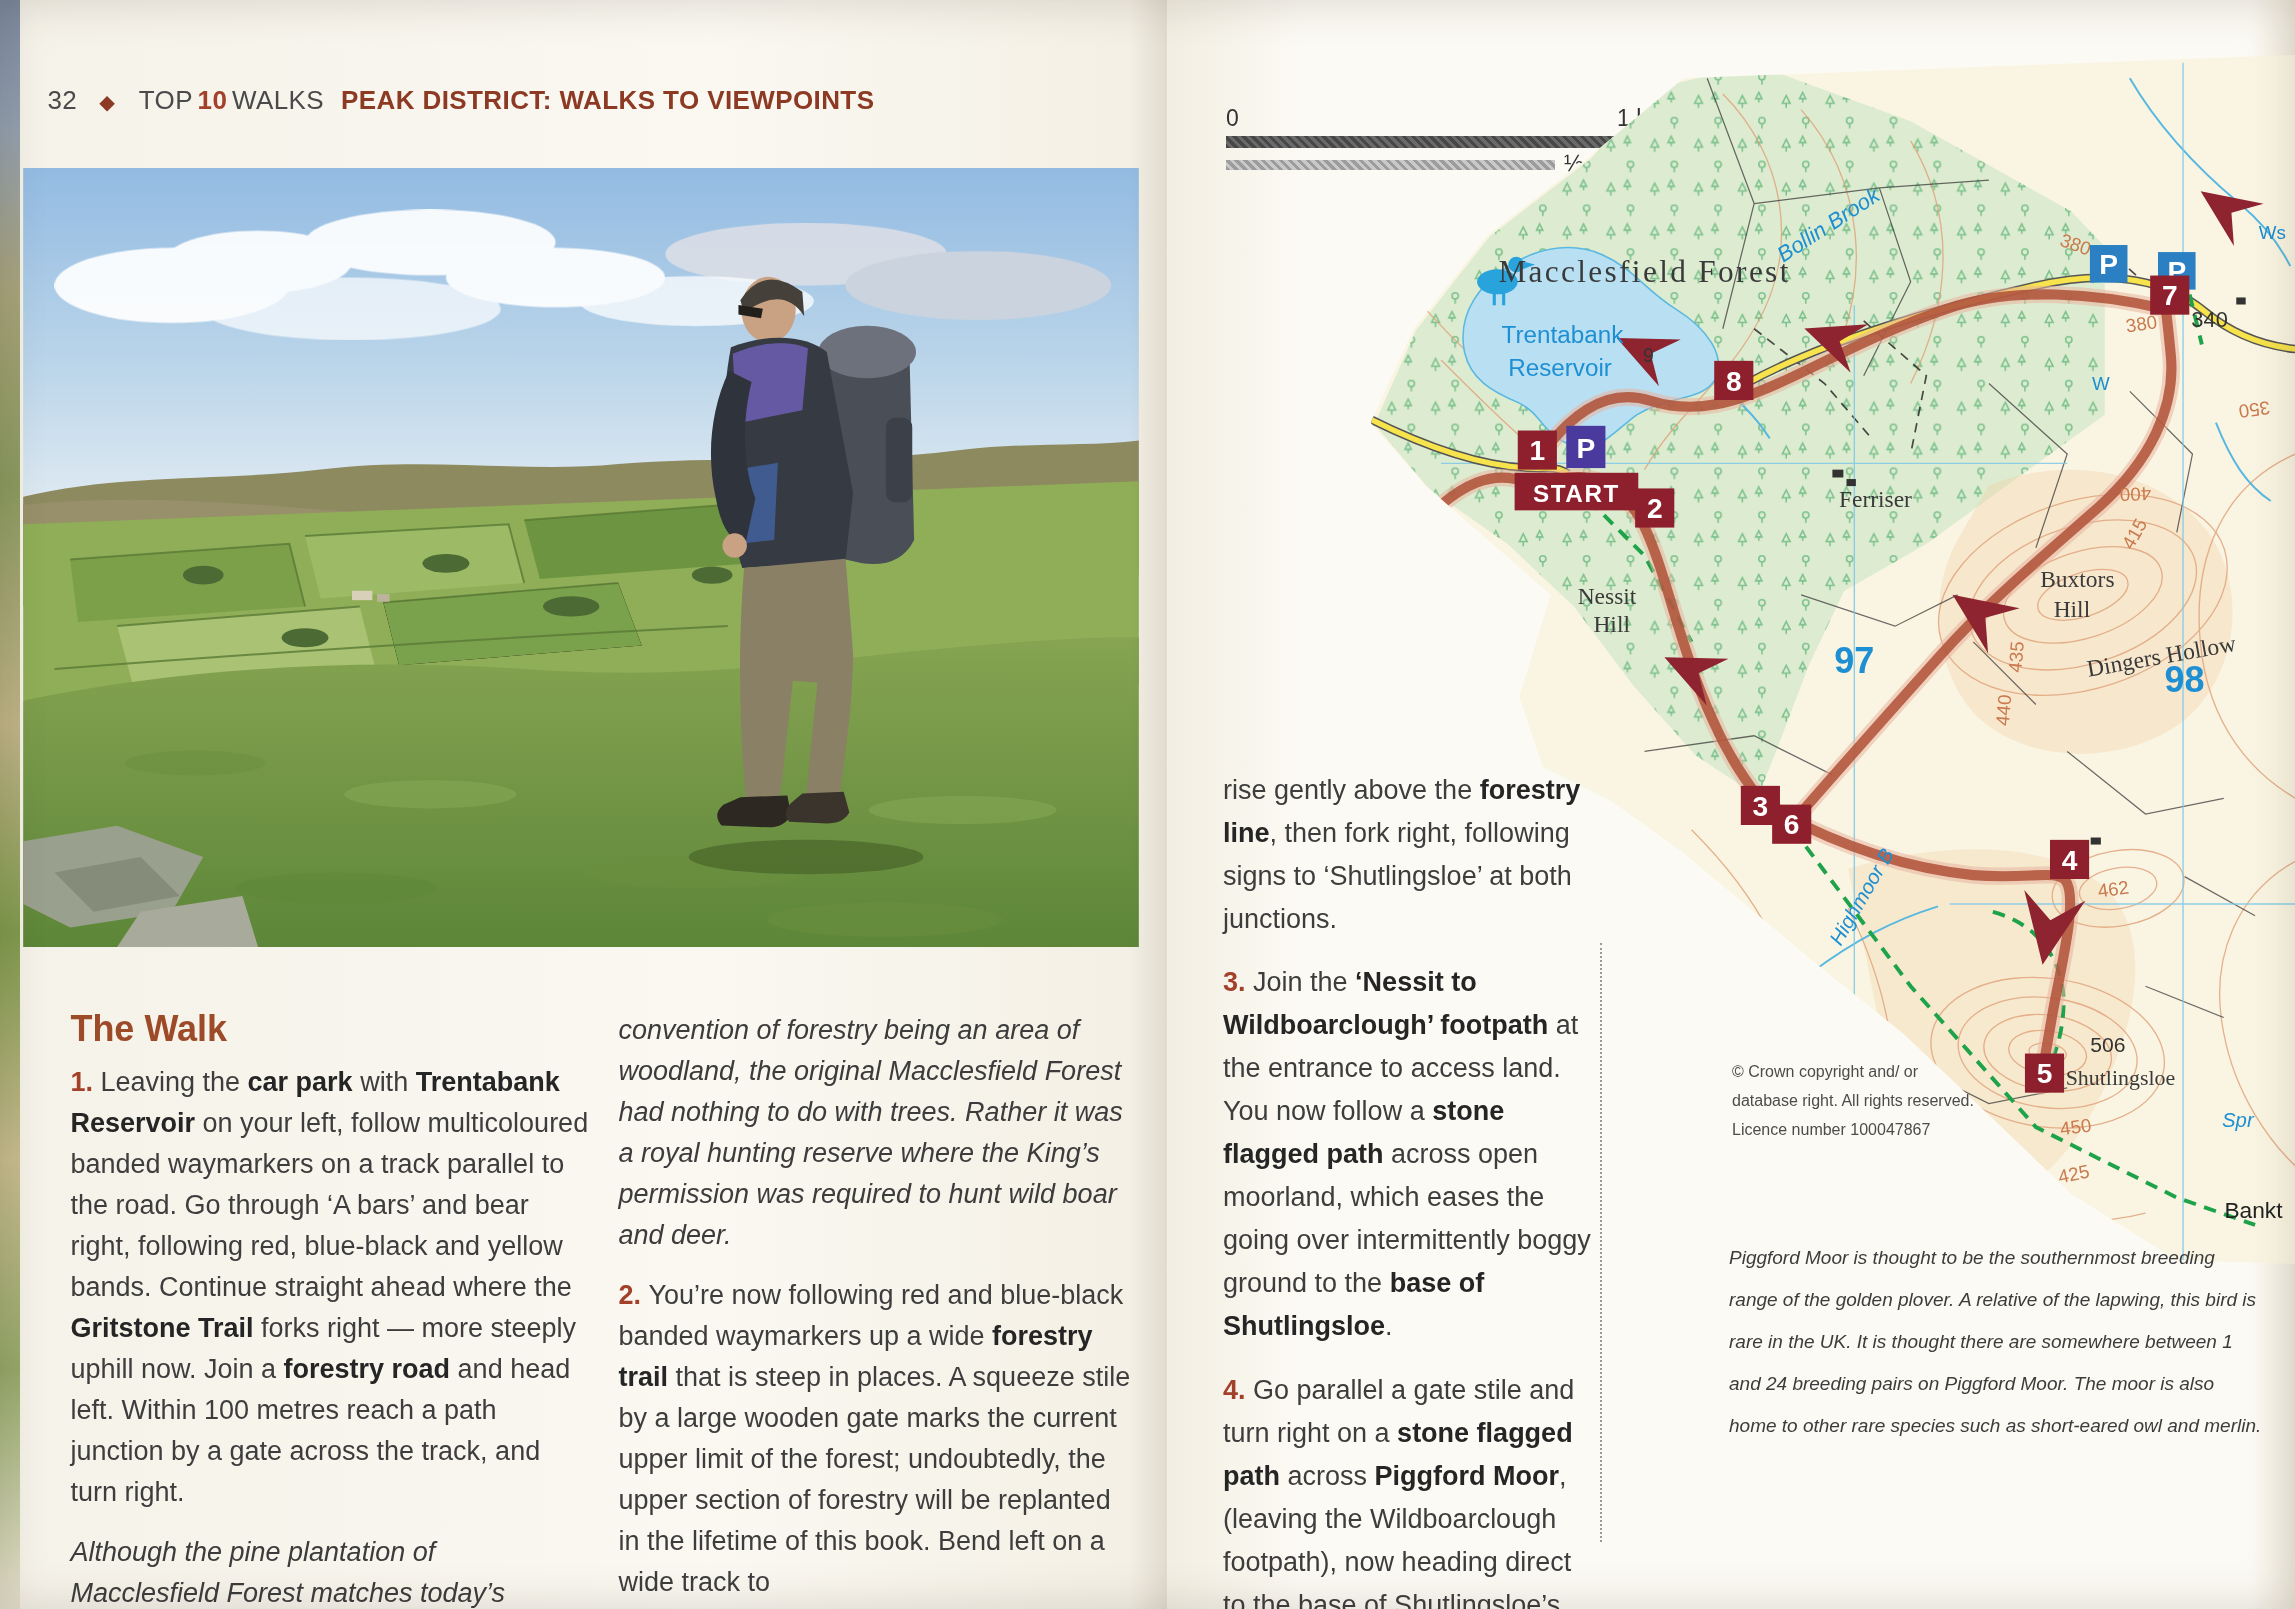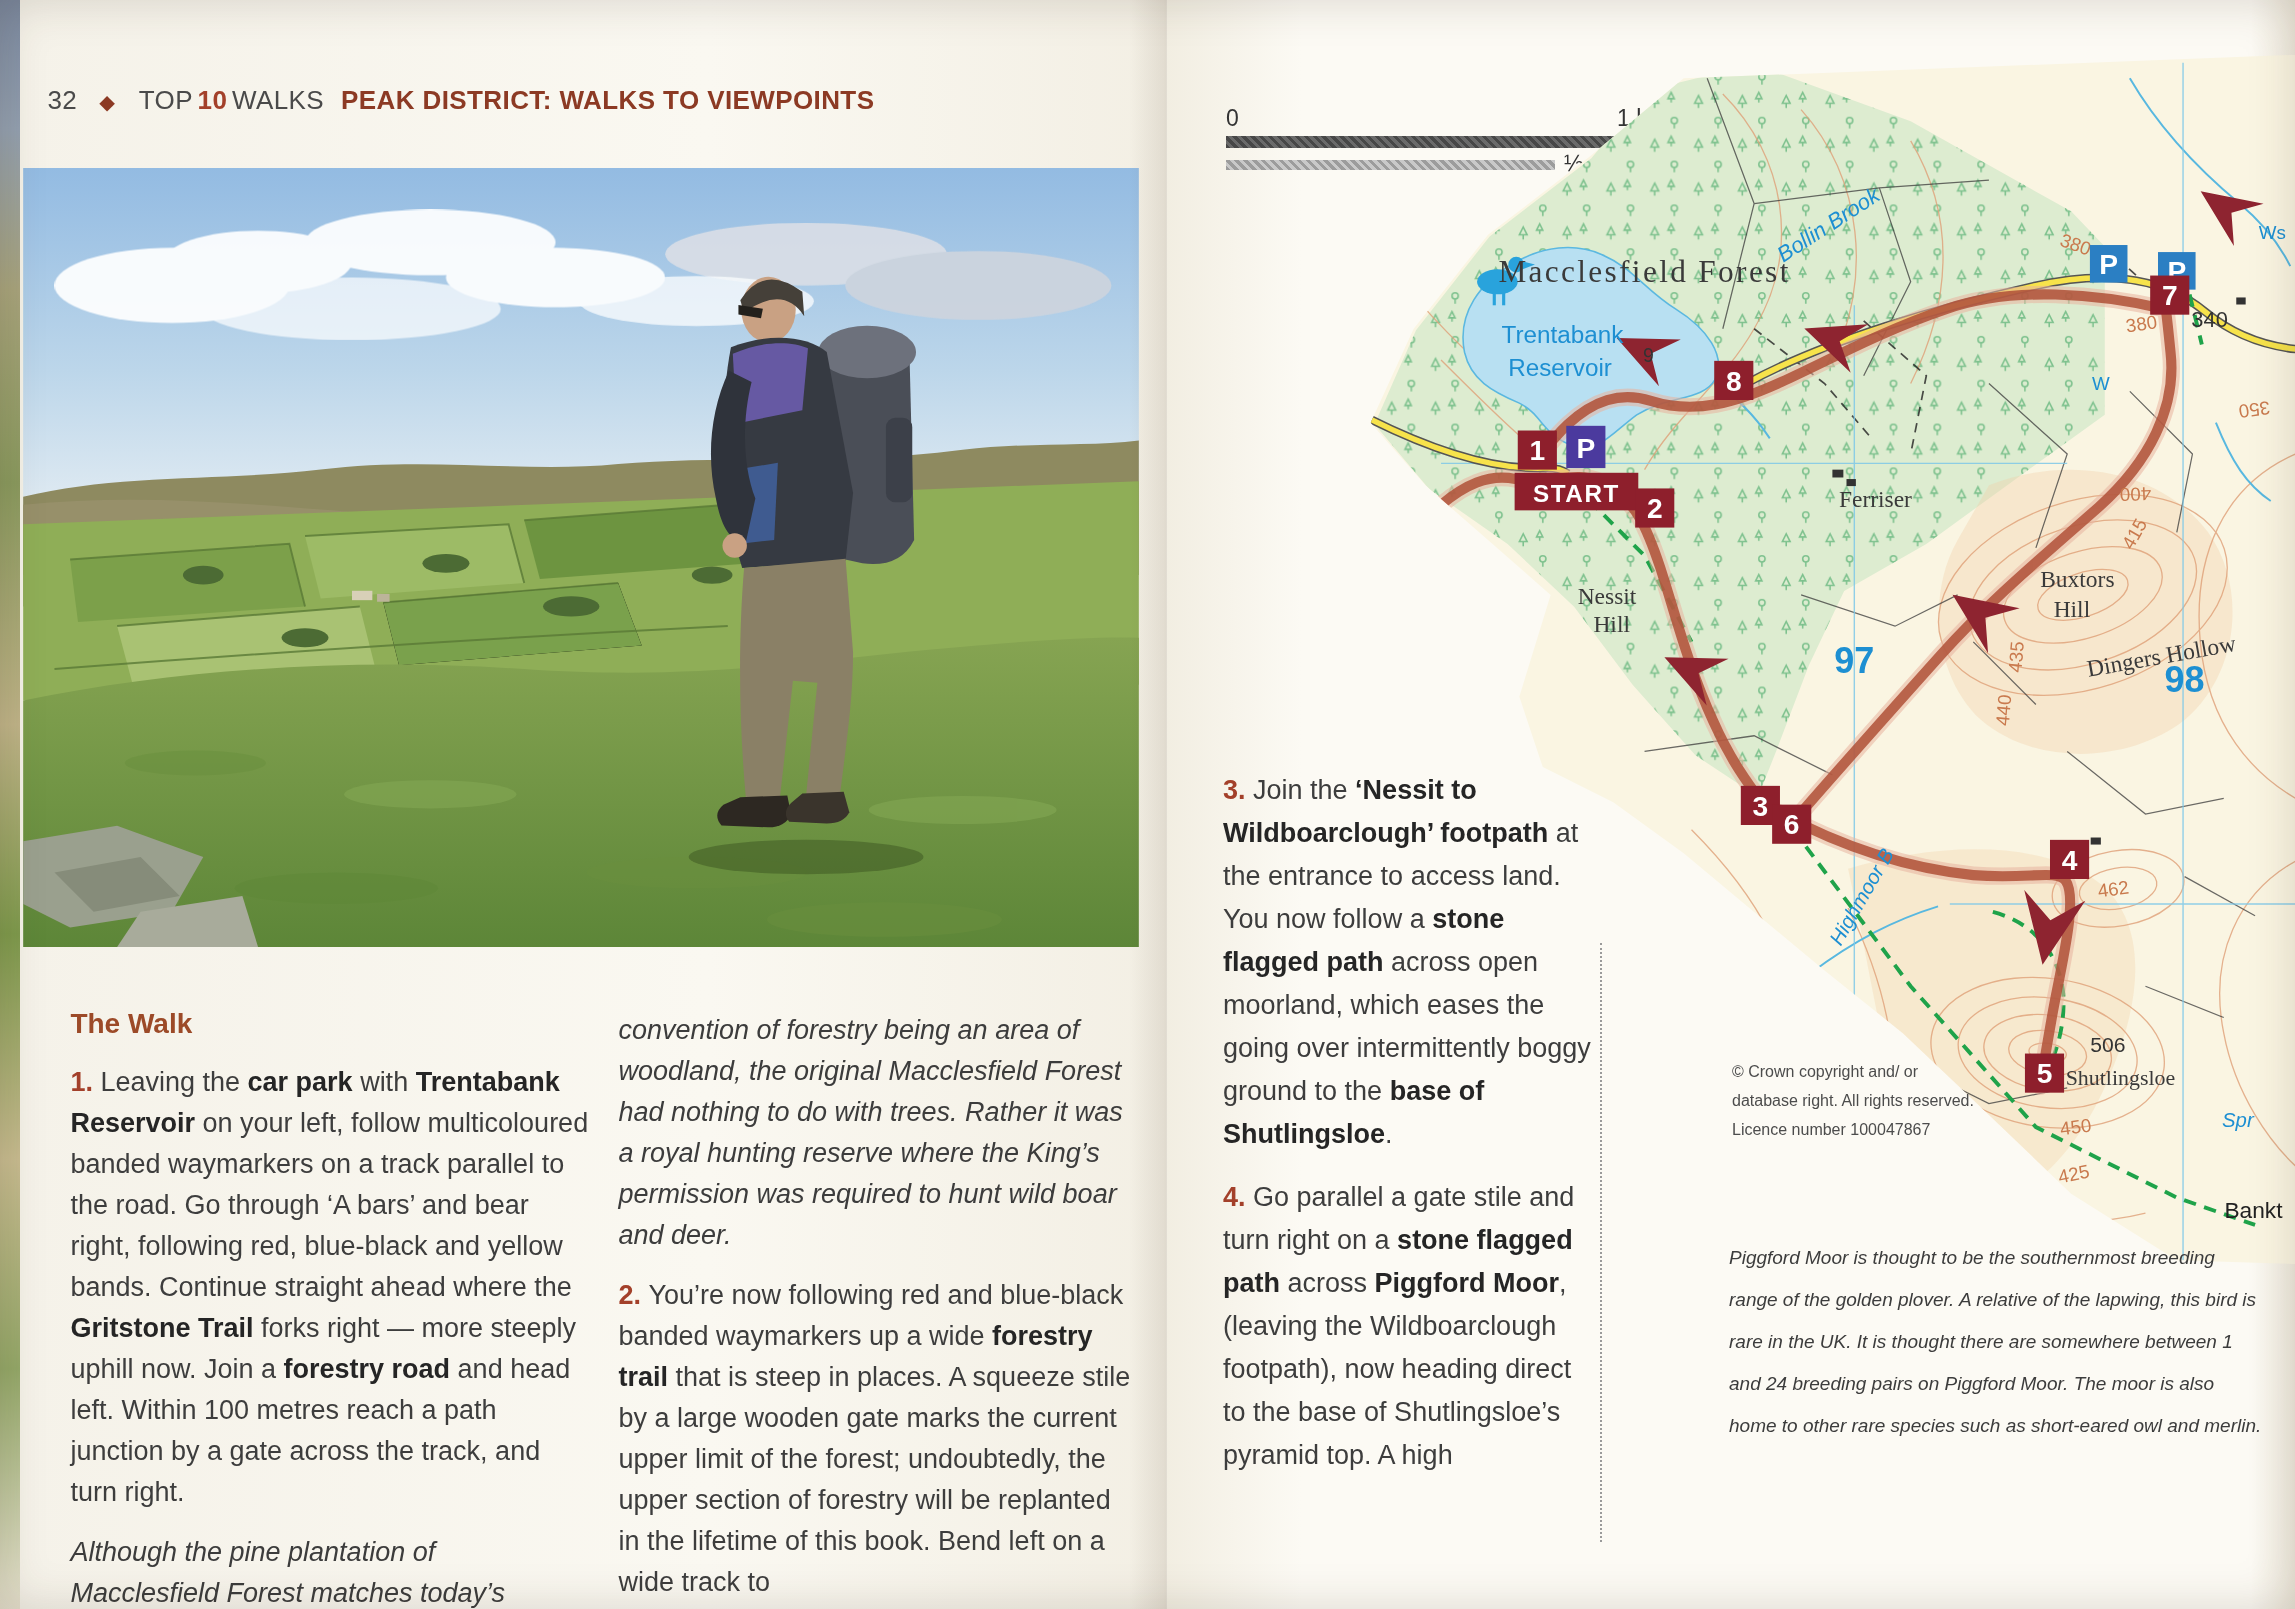--- a/index.html
+++ b/index.html
@@ -23,21 +23,21 @@
   .hdr .brand{color:#8c3a24;font-weight:bold;margin-left:17px;letter-spacing:0.4px;}
   .hdr .brand2{color:#8c3a24;font-weight:bold;margin-left:7.8px;}
 
   
   #photo{position:absolute;left:3.1px;top:168px;width:1116px;height:779px;}
   .caption{position:absolute;left:27px;top:889px;width:473px;height:38px;
     background:rgba(48,54,28,.58);color:#fff;font-style:italic;font-weight:bold;
     font-size:23px;line-height:38px;padding-left:14px;box-sizing:border-box;}
 
   
-  .walk-h{position:absolute;left:50px;top:1008px;font-size:28px;font-weight:bold;color:#9c4a28;}
+  .walk-h{position:absolute;left:50px;top:1008px;font-size:36px;font-weight:bold;color:#9c4a28;}
   .col{position:absolute;font-size:27px;line-height:41px;color:#3d3d3d;}
   #col1{left:50px;top:1062px;width:518px;}
   #col2{left:598px;top:1010px;width:518px;}
   .col p{margin:0 0 19px 0;}
   .seg-b{font-weight:bold;color:#252525;}
   .seg-i{font-style:italic;color:#3c3c3c;margin-top:16px;}
   .seg-num{font-weight:bold;color:#a3402a;}
 
   
   #rightcol{position:absolute;left:56px;top:769px;width:374px;font-size:27px;line-height:43px;color:#3d3d3d;}
@@ -406,20 +406,21 @@
         <text x="1103" y="1051" class="badge-t">4</text>
       </g>
       <g>
         <rect x="1046" y="1286" width="50" height="50" fill="#8e1f2c"></rect>
         <text x="1071" y="1324" class="badge-t">5</text>
       </g>
     </g>
   </svg>
 
   <div id="rightcol">
+    <p><span>rise gently above the </span><span class="seg-b">forestry line</span><span>, then fork right, following signs to ‘Shutlingsloe’ at both junctions.</span></p>
     <p><span class="seg-num">3. </span><span>Join the </span><span class="seg-b">‘Nessit to Wildboarclough’ footpath</span><span> at the entrance to access land. You now follow a </span><span class="seg-b">stone flagged path</span><span> across open moorland, which eases the going over intermittently boggy ground to the </span><span class="seg-b">base of Shutlingsloe</span><span>.</span></p>
     <p><span class="seg-num">4. </span><span>Go parallel a gate stile and turn right on a </span><span class="seg-b">stone flagged path</span><span> across </span><span class="seg-b">Piggford Moor</span><span>, (leaving the Wildboarclough footpath), now heading direct to the base of Shutlingsloe’s pyramid top. A high </span></p>
   </div>
 
   <div class="divider"></div>
 
   <div id="copyright">© Crown copyright and/ or database right. All rights reserved. Licence number 100047867</div>
 
   <div id="note"><span class="seg-i">Piggford Moor is thought to be the southernmost breeding range of the golden plover. A relative of the lapwing, this bird is rare in the UK. It is thought there are somewhere between 1 and 24 breeding pairs on Piggford Moor. The moor is also home to other rare species such as short-eared owl and merlin.</span></div>
 </div>

